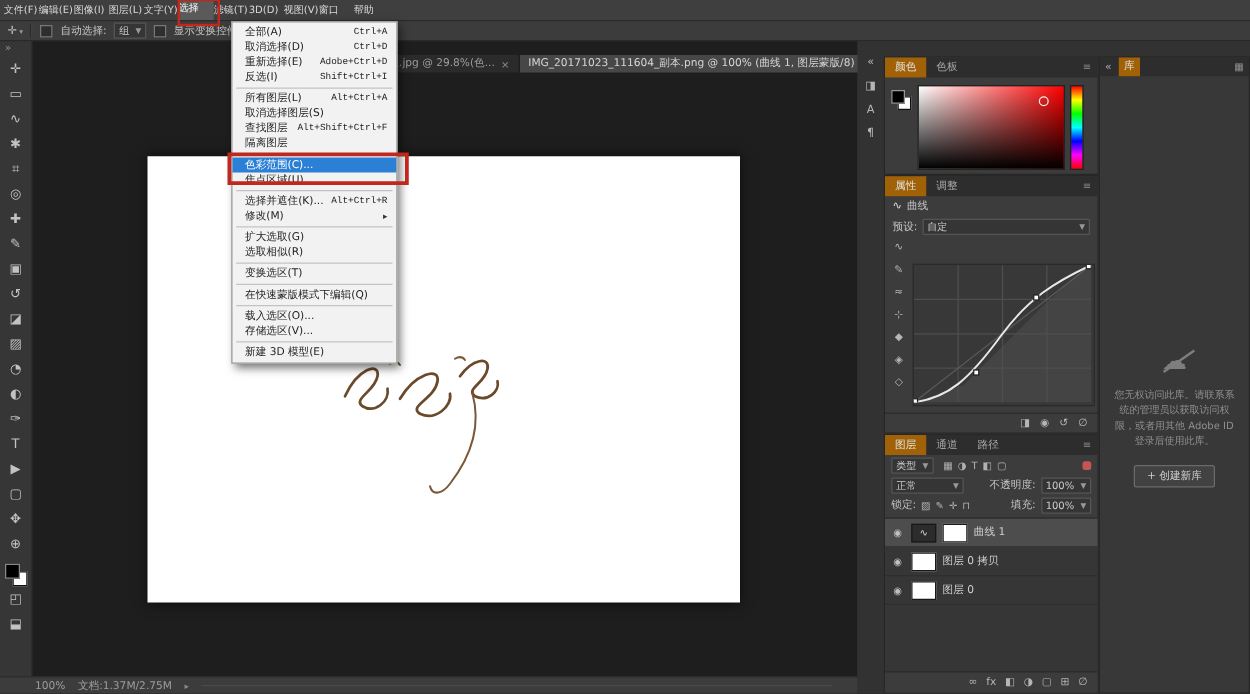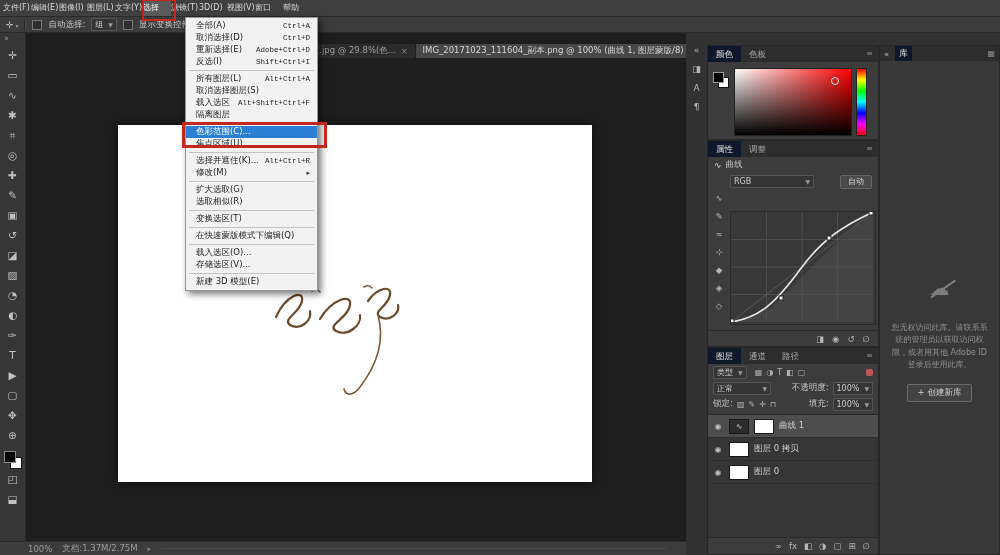--- a/index.html
+++ b/index.html
@@ -43,21 +43,21 @@
              padding-left:28px;font-size:8.5px;color:#9d9d9d;box-sizing:border-box;}
   .statusbar .line{flex:1;height:1px;background:#4a4a4a;margin-right:20px;}
   
   .rightdock{position:absolute;left:686px;top:33px;width:314px;height:522px;background:#323232;}
   .cstrip{position:absolute;left:0;top:12px;width:21px;display:flex;flex-direction:column;
           align-items:center;gap:9px;font-size:9px;color:#b5b5b5;}
   .panelcol{position:absolute;left:21px;top:12px;width:172px;bottom:0;}
   .panel{position:absolute;left:0;width:172px;background:#3c3c3c;border:1px solid #272727;box-sizing:border-box;}
   .phead{height:16px;background:#2d2d2d;display:flex;align-items:stretch;font-size:8.5px;color:#a8a8a8;}
   .ptab{padding:0 8px;line-height:16px;}
-  .ptab.active{background:#0f172a;color:#e0e0e0;}
+  .ptab.active{background:#a16207;color:#e0e0e0;}
   .phead .pmenu{margin-left:auto;padding-right:5px;line-height:16px;font-size:8px;color:#8f8f8f;}
   #colorPanel{top:0;height:95px;}
   .fgbg{position:absolute;left:5px;top:26px;width:16px;height:16px;}
   .fgbg .b{position:absolute;right:0;bottom:0;width:9px;height:9px;background:#fff;border:1px solid #111;}
   .fgbg .f{position:absolute;left:0;top:0;width:9px;height:9px;background:#000;border:1px solid #999;}
   .gradbox{position:absolute;left:26px;top:22px;width:116px;height:66px;border:1px solid #222;
            background:linear-gradient(to bottom,rgba(0,0,0,0),#000),linear-gradient(to right,#fff,#f00);}
   .gradsel{position:absolute;right:12px;top:8px;width:6px;height:6px;border:1.5px solid #eee;border-radius:50%;}
   .huebar{position:absolute;left:148px;top:22px;width:9px;height:66px;border:1px solid #222;
           background:linear-gradient(to bottom,#f00,#ff0,#0f0,#0ff,#00f,#f0f,#f00);}
@@ -90,21 +90,21 @@
   .layersfoot{position:absolute;left:0;bottom:0;width:100%;height:17px;border-top:1px solid #2a2a2a;
               background:#3c3c3c;display:flex;align-items:center;justify-content:flex-end;gap:7px;
               padding:0 8px;font-size:8.5px;color:#b5b5b5;box-sizing:border-box;}
   
   .libcol{position:absolute;left:193px;top:12px;width:121px;bottom:0;background:#383838;border:1px solid #272727;box-sizing:border-box;}
   .libhead{height:15px;background:#2d2d2d;display:flex;align-items:center;font-size:8.5px;color:#b5b5b5;padding:0 4px;gap:6px;}
   .libhead .ws{margin-left:auto;font-size:8px;color:#8f8f8f;}
   .libbody{position:absolute;left:0;top:230px;width:100%;display:flex;flex-direction:column;align-items:center;}
   .cloud{position:relative;font-size:20px;color:#7e7e7e;height:26px;}
   .cloud:after{content:"";position:absolute;left:-2px;top:12px;width:30px;height:1.5px;background:#7e7e7e;transform:rotate(-35deg);}
-  .libmsg{width:100px;margin-top:20px;font-size:8px;line-height:1.55;color:#8f8f8f;text-align:center;}
+  .libmsg{width:100px;margin-top:8px;font-size:8px;line-height:1.55;color:#8f8f8f;text-align:center;}
   .libbtn{margin-top:12px;border:1px solid #6a6a6a;background:#424242;color:#cfcfcf;font-size:8.5px;
           padding:2px 10px;border-radius:2px;}
   
   .ddmenu{position:absolute;left:185px;top:17px;width:133px;background:#f2f2f2;border:1px solid #979797;
           box-shadow:3px 3px 7px rgba(0,0,0,.55);padding:2px 0;z-index:50;box-sizing:border-box;}
   .mrow{height:12px;display:flex;align-items:center;padding:0 7px 0 10px;font-size:8.5px;color:#1d1d1d;justify-content:center;}
   .mrow .lab{flex:1;white-space:nowrap;}
   .mrow .sc{font-size:7.5px;color:#1d1d1d;margin-left:6px;font-family:Liberation Mono, monospace;}
   .mrow .sub{font-size:7px;color:#333;margin-left:4px;}
   .mrow.hl{background:#2b7fd4;color:#fff;}
@@ -248,26 +248,26 @@
       <div class="panel" id="propsPanel">
         <div class="phead" id="propsTabs">
             <span class="ptab active">属性</span>
             <span class="ptab">调整</span>
             <span class="pmenu">≡</span>
           </div>
         <div class="prow title">
           <span class="curveicon">∿</span>
           <span>曲线</span>
         </div>
-        <div class="prow channel">
-          <span class="dd" style="width:76px;justify-content:space-between;">
-            <span>RGB</span>
+        <div class="prow preset">
+          <span>预设:</span>
+          <span class="dd" style="flex:1;justify-content:space-between;">
+            <span>自定</span>
             <span class="car">▼</span>
           </span>
-          <span class="btn" style="margin-left:auto;">自动</span>
         </div>
         <div class="curvestrip" id="curveStrip">
             <span>∿</span>
             <span>✎</span>
             <span>≈</span>
             <span>⊹</span>
             <span>◆</span>
             <span>◈</span>
             <span>◇</span>
           </div>
@@ -409,21 +409,21 @@
       </div>
       <div class="msep"></div>
       <div class="mrow">
         <span class="lab">所有图层(L)</span>
         <span class="sc">Alt+Ctrl+A</span>
       </div>
       <div class="mrow">
         <span class="lab">取消选择图层(S)</span>
       </div>
       <div class="mrow">
-        <span class="lab">载入选区</span>
+        <span class="lab">查找图层</span>
         <span class="sc">Alt+Shift+Ctrl+F</span>
       </div>
       <div class="mrow">
         <span class="lab">隔离图层</span>
       </div>
       <div class="msep"></div>
       <div class="mrow hl">
         <span class="lab">色彩范围(C)...</span>
       </div>
       <div class="mrow">

